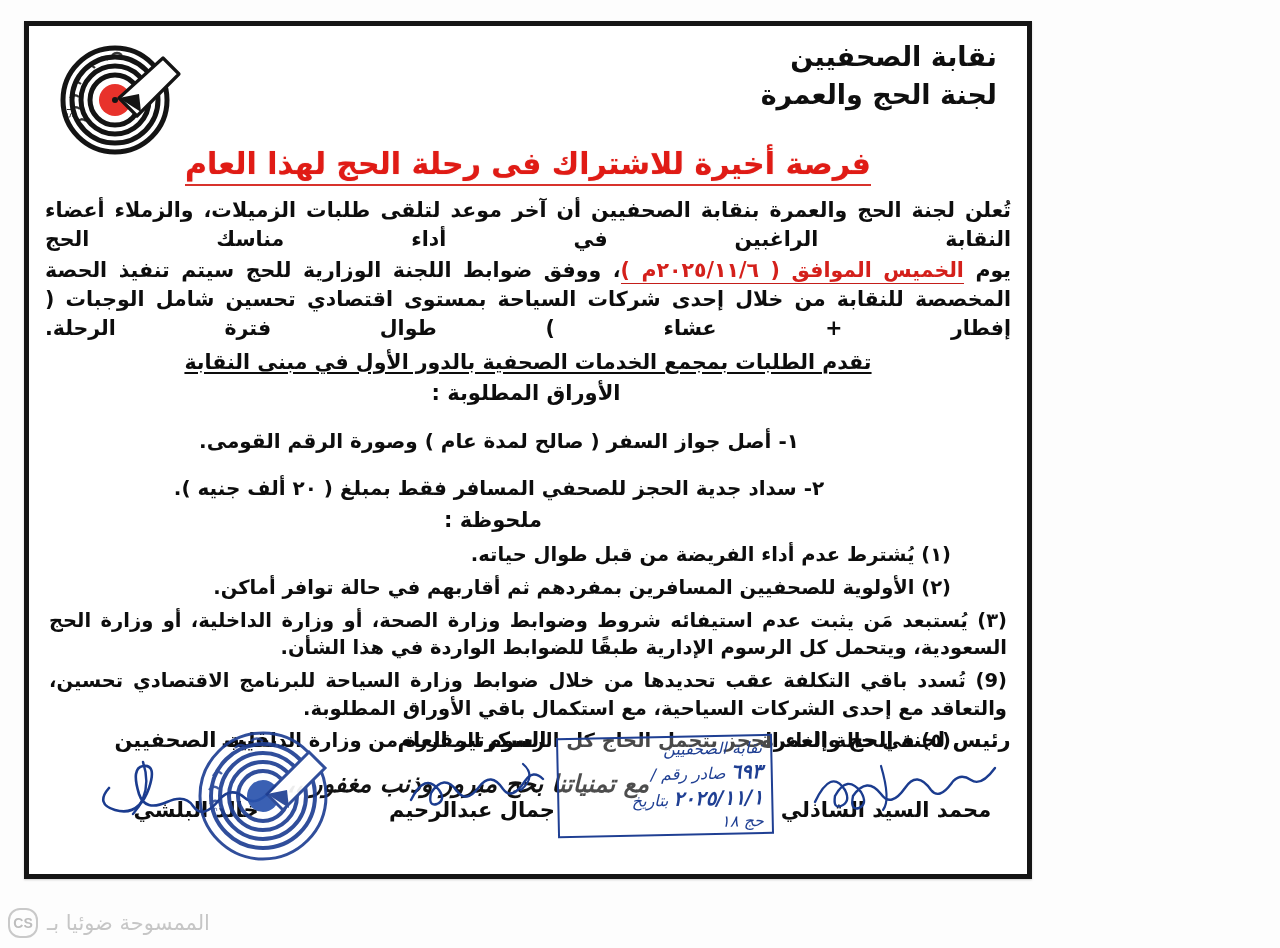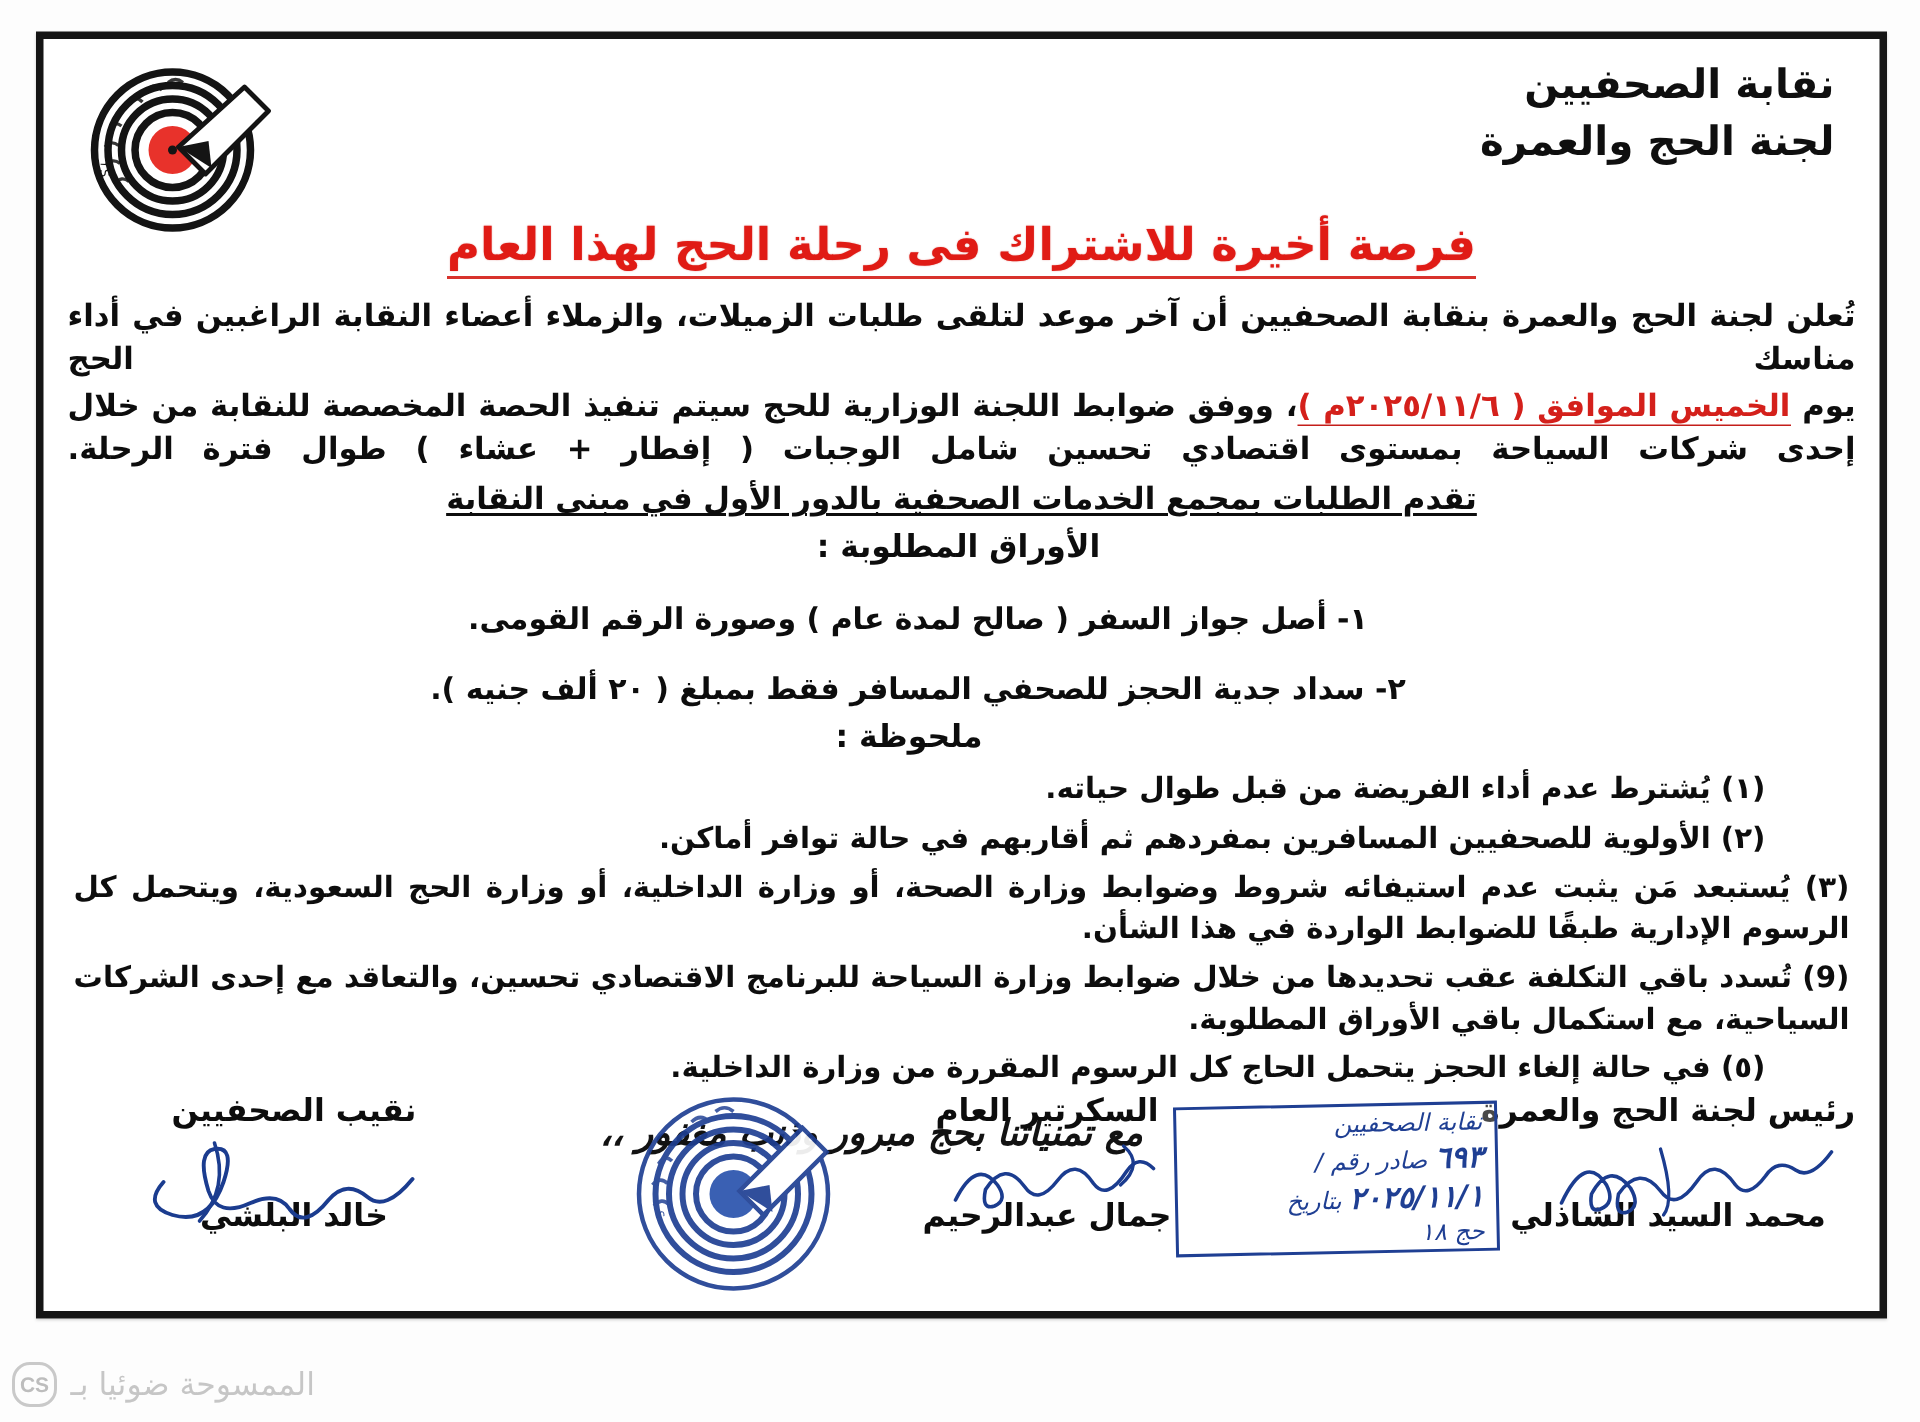--- a/index.html
+++ b/index.html
@@ -22,21 +22,21 @@
     left: 0; top: 0;
     width: 1280px;
     height: 948px;
     background: #fdfdfd;
   }
 
   #document-frame {
     position: absolute;
     left: 24px;
     top: 21px;
-    width: 1234px;
+    width: 1008px;
     height: 858px;
     border: 5px solid #151515;
     background: #ffffff;
     box-sizing: border-box;
     box-shadow: 0 1px 2px rgba(0,0,0,.18);
   }
 
   .doc-inner {
     position: relative;
     width: 100%;

